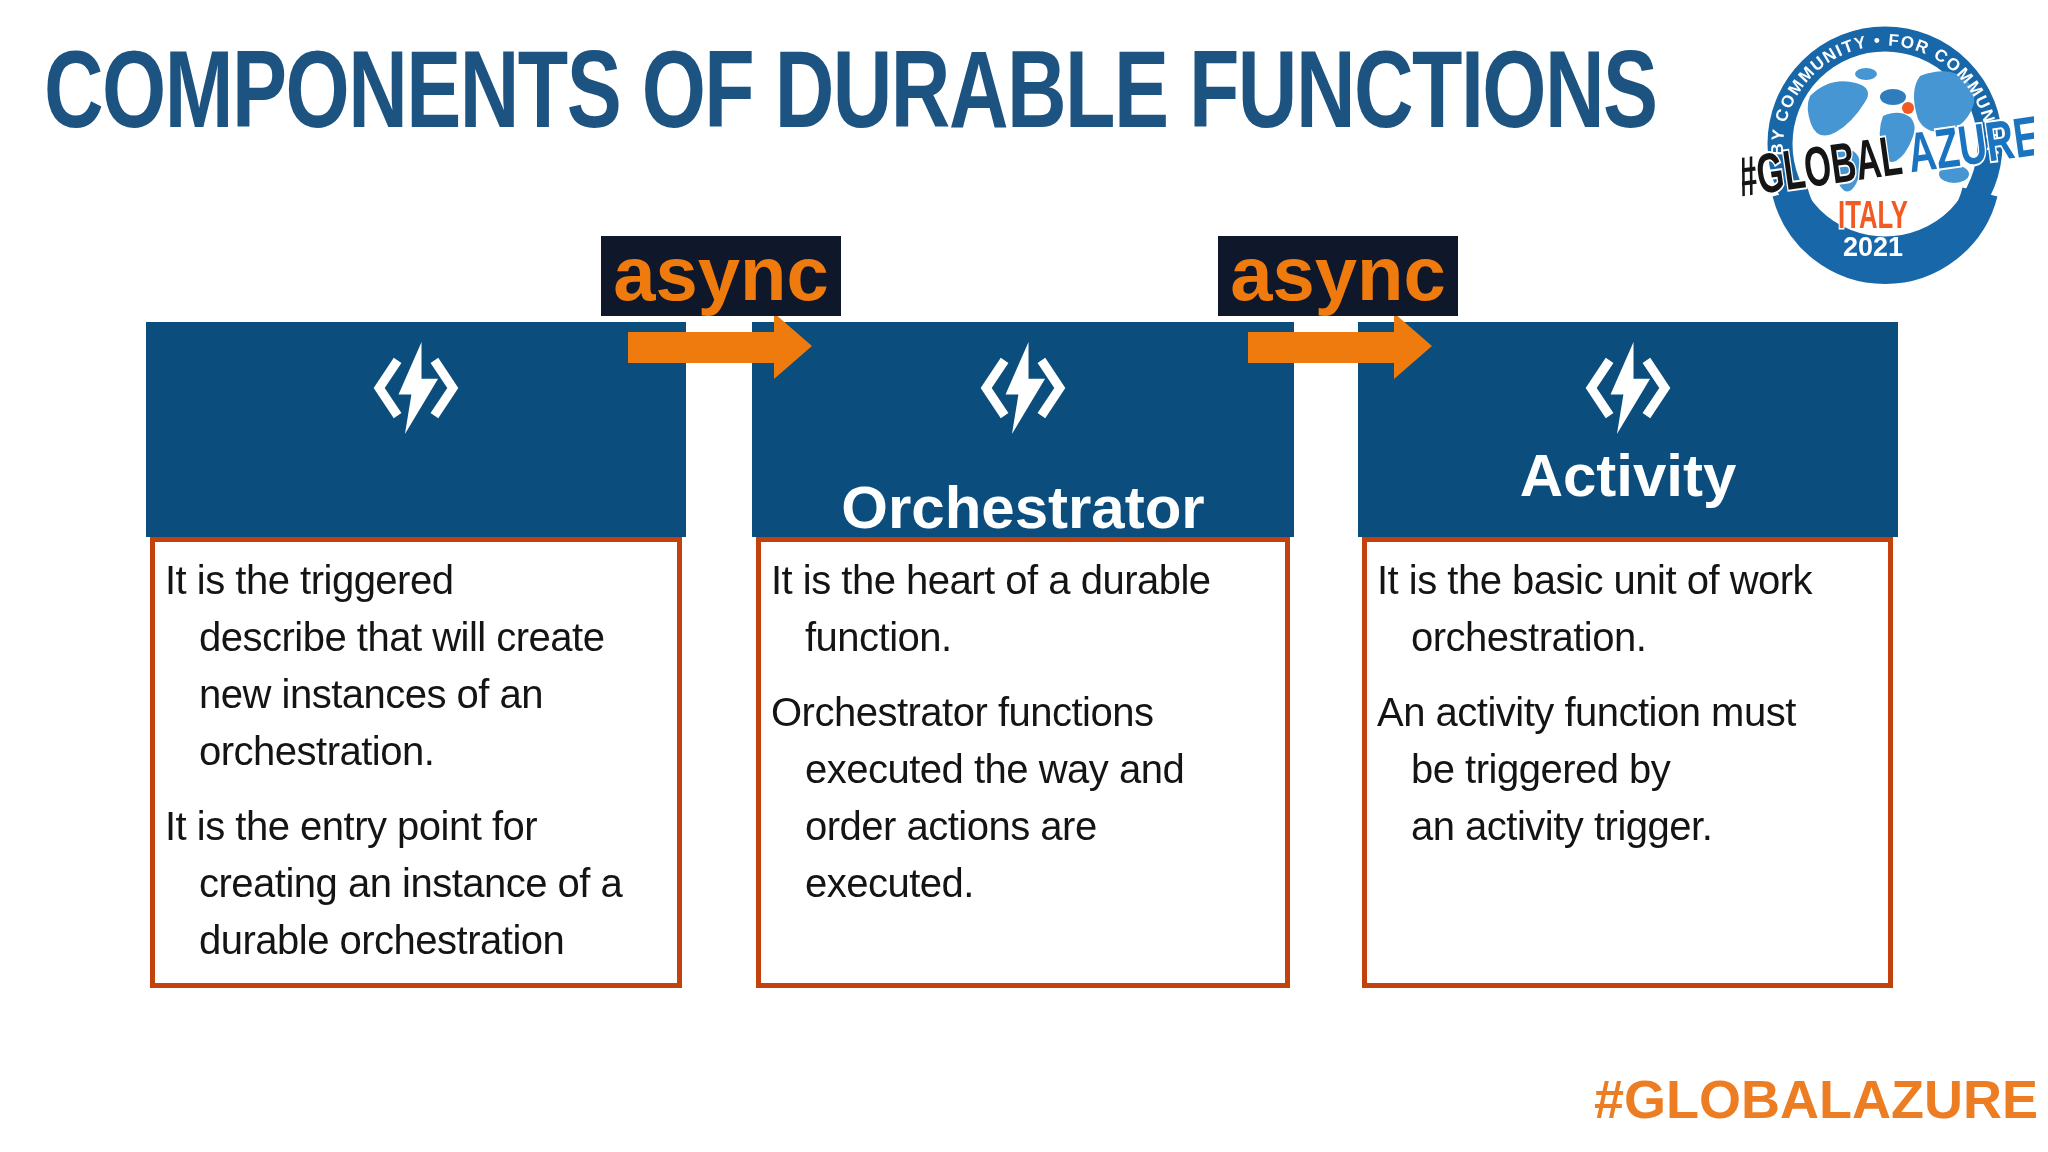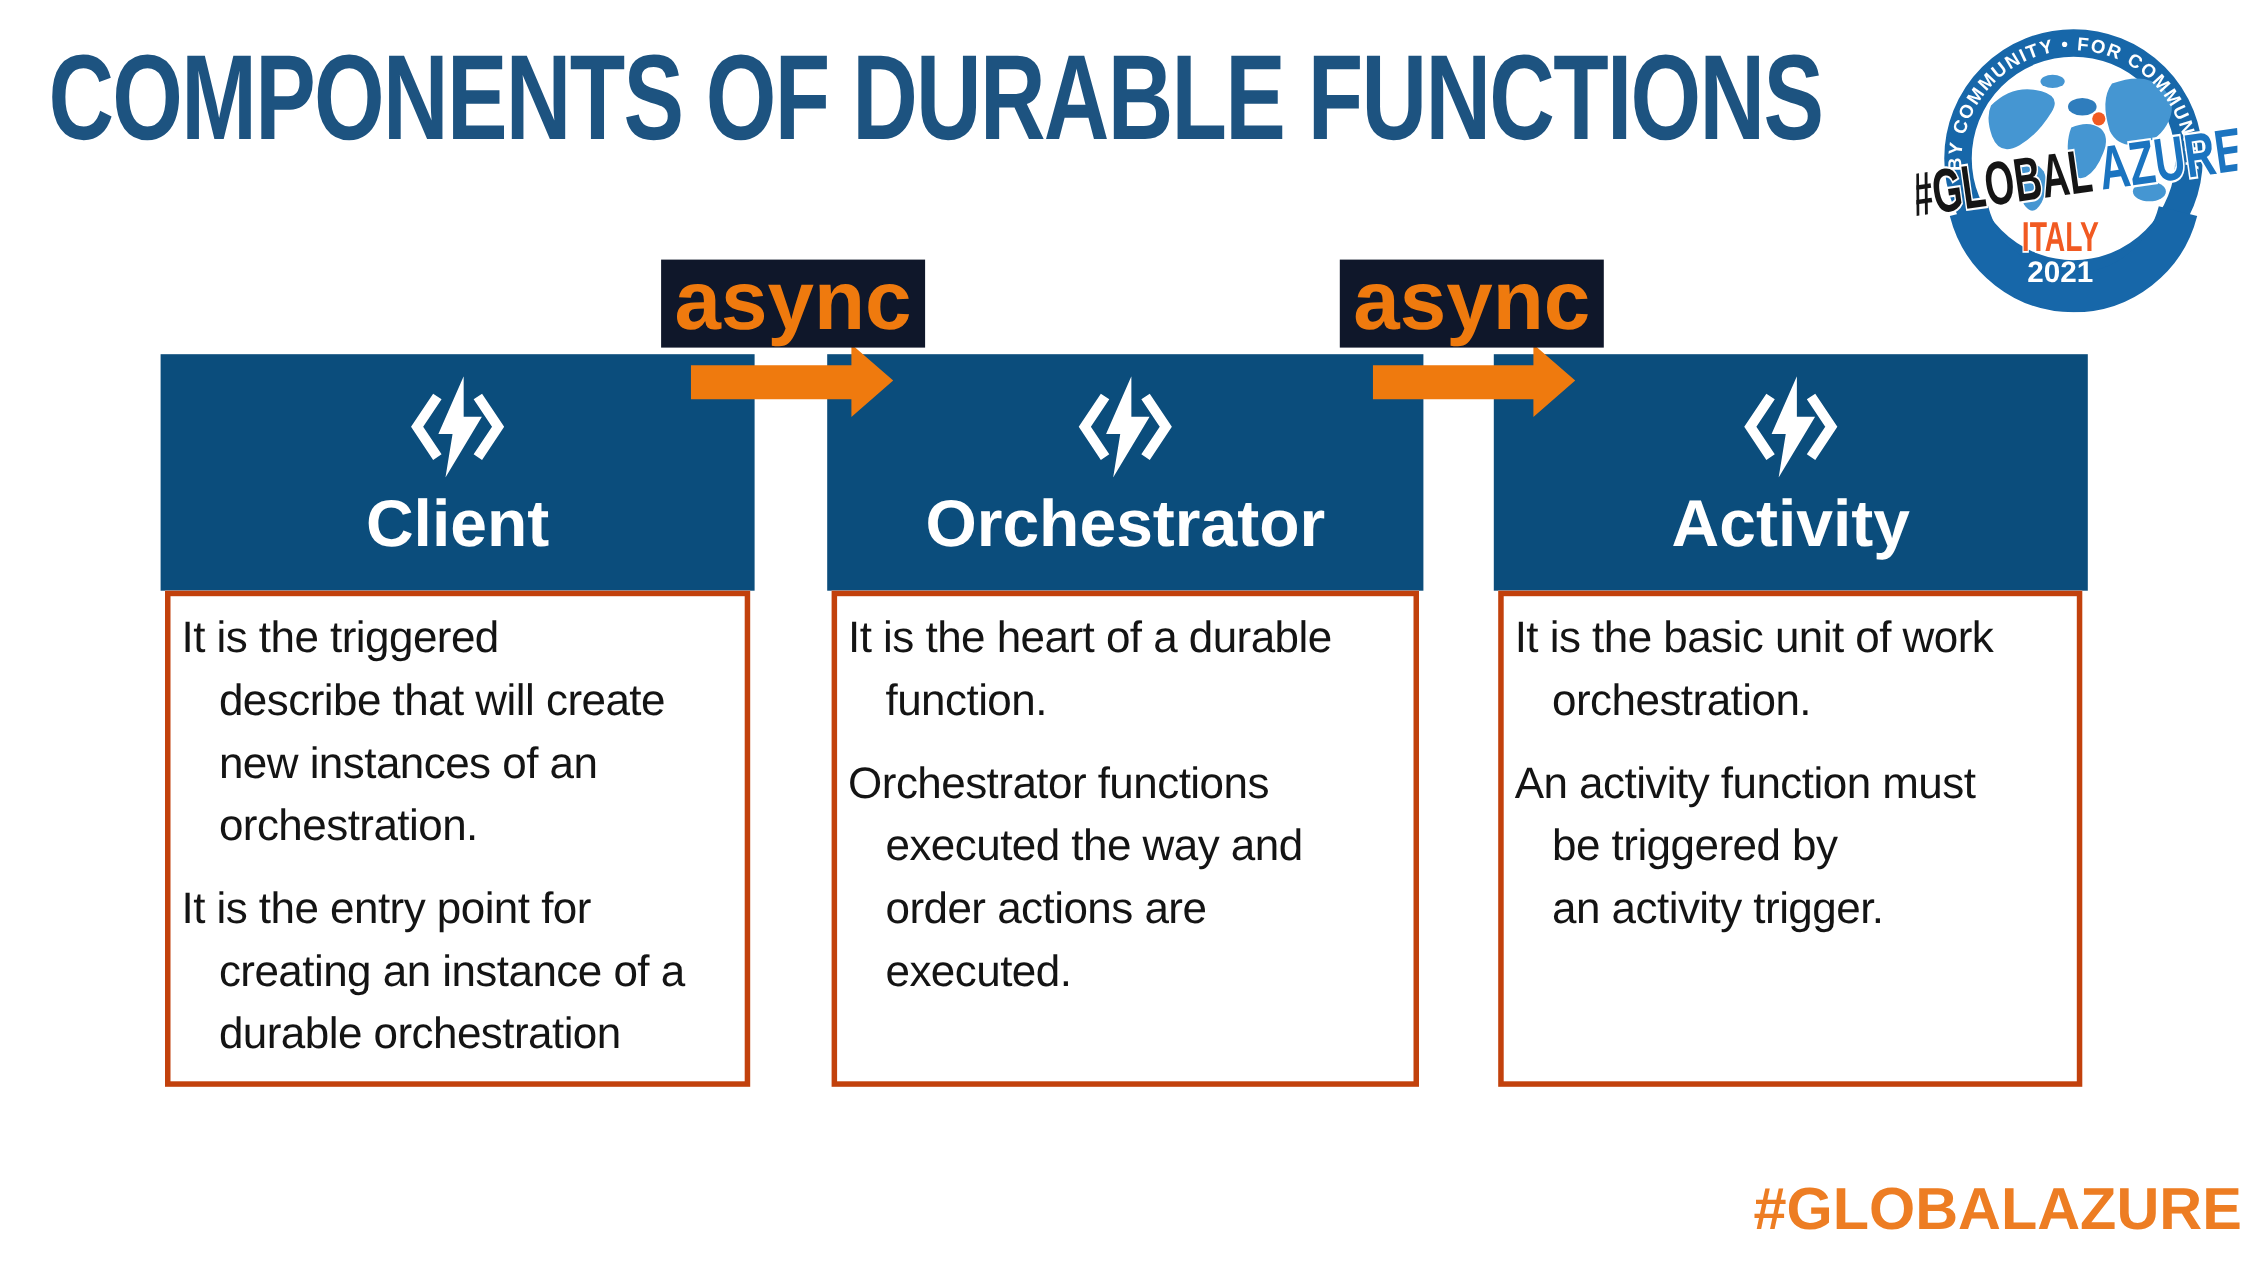--- a/index.html
+++ b/index.html
@@ -98,37 +98,36 @@
   <svg class="arrow" style="left:1248px;" viewBox="0 0 184 66" aria-hidden="true">
     <polygon points="0,19 146,19 146,0 184,33 146,66 146,50 0,50" fill="#ef7a0e"></polygon>
   </svg>
 
   <div class="hdr" style="left:146px;width:540px;">
     <svg class="fn-icon" viewBox="0 0 100 100" aria-hidden="true">
       <path d="M30 20 L10 50 L30 80" fill="none" stroke="#fff" stroke-width="10"></path>
       <path d="M70 20 L90 50 L70 80" fill="none" stroke="#fff" stroke-width="10"></path>
       <path d="M56 0 L31 57 L45 57 L38 100 L74 40 L56 40 Z" fill="#fff"></path>
     </svg>
-    <div class="hdr-label">Client</div>
   </div>
   <div class="body-box" style="left:150px;width:532px;">
       <p>
         <span class="bline">It is the triggered</span>
         <span class="bline cont">describe that will create</span>
         <span class="bline cont">new instances of an</span>
         <span class="bline cont">orchestration.</span>
       </p>
       <p>
         <span class="bline">It is the entry point for</span>
         <span class="bline cont">creating an instance of a</span>
         <span class="bline cont">durable orchestration</span>
       </p>
     </div>
 
-  <div class="hdr" style="left:752px;width:542px;">
+  <div class="hdr" style="left:752px;width:542px;gap:32px;">
     <svg class="fn-icon" viewBox="0 0 100 100" aria-hidden="true">
       <path d="M30 20 L10 50 L30 80" fill="none" stroke="#fff" stroke-width="10"></path>
       <path d="M70 20 L90 50 L70 80" fill="none" stroke="#fff" stroke-width="10"></path>
       <path d="M56 0 L31 57 L45 57 L38 100 L74 40 L56 40 Z" fill="#fff"></path>
     </svg>
     <div class="hdr-label">Orchestrator</div>
   </div>
   <div class="body-box" style="left:756px;width:534px;">
       <p>
         <span class="bline">It is the heart of a durable</span>

